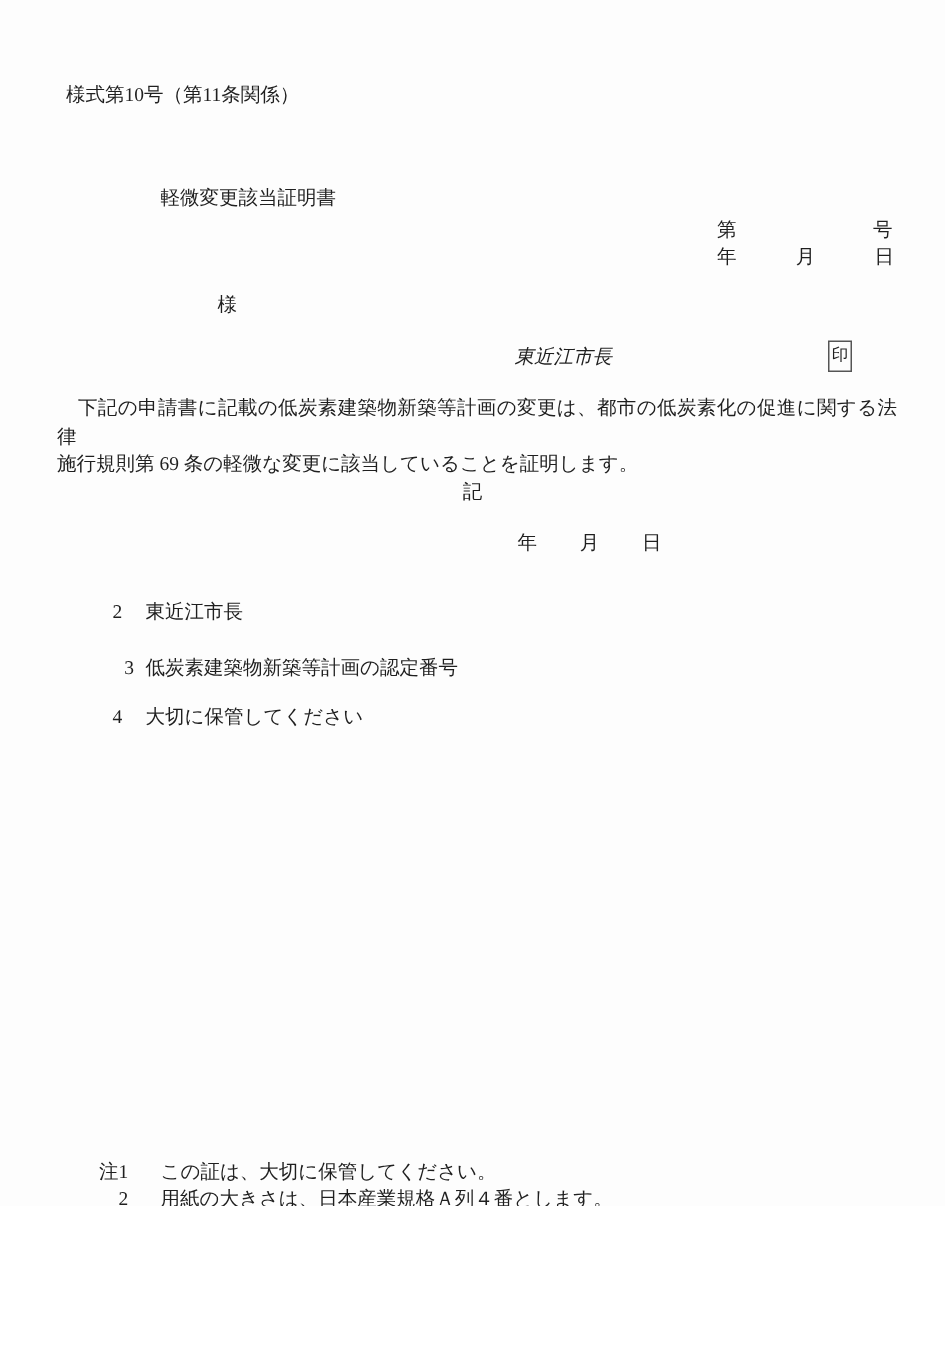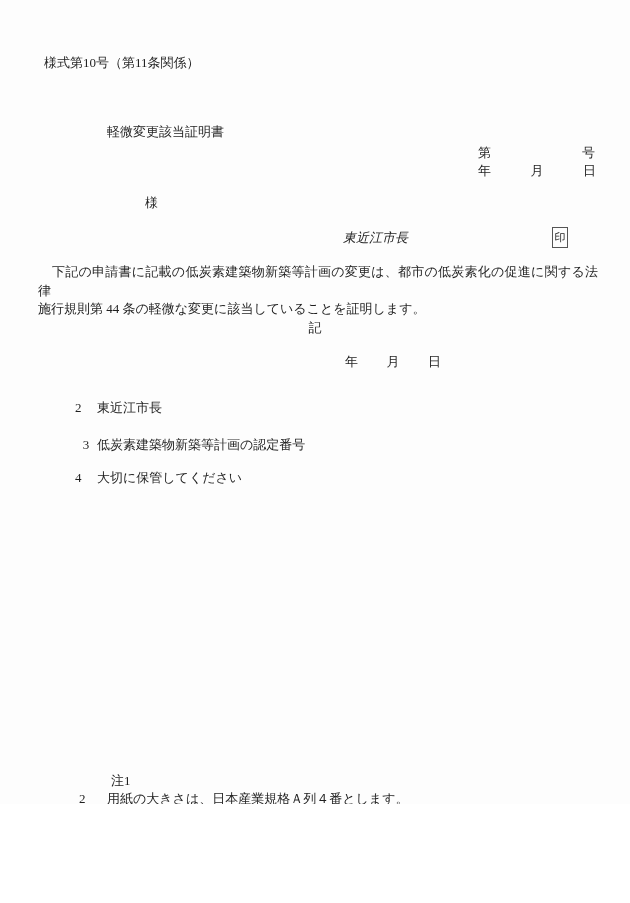--- a/index.html
+++ b/index.html
@@ -59,21 +59,21 @@
   .item .no{ display:inline-block; width:22px; }
   .item-1{ top:355px; }
   .item-2{ top:388px; }
   .item-3{ top:425px;text-align:center; }
   .item-4{ top:458px; }
   .item-date-row{
     position:absolute; left:345px; top:355px; width:96px;
     display:flex; justify-content:space-between;
   }
 
-  .note1-no  { left:66px;  top:774px;margin-left:45px; }
+  .note1-no  { left:66px;  top:774px; }
   .note1-text{ left:107px; top:774px; }
   .note2-no  { left:79px;  top:792px; }
   .note2-text{ left:107px; top:792px; }
 </style>
 </head>
 <body>
 
 <div class="page">
 
   <div class="abs form-number">様式第10号（第11条関係）</div>
@@ -94,21 +94,21 @@
   <div class="abs addressee">様</div>
 
   <div class="abs issuer">東近江市長</div>
 
   <div class="seal-box">
     <span>印</span>
   </div>
 
   <div class="body-par">
     <div class="body-line1">下記の申請書に記載の低炭素建築物新築等計画の変更は、都市の低炭素化の促進に関する法律</div>
-    <div class="body-line2">施行規則第 44 条の軽微な変更に該当していることを証明します。</div>
+    <div class="body-line2">施行規則第 69 条の軽微な変更に該当していることを証明します。</div>
   </div>
 
   <div class="record-heading">記</div>
 
   <div class="item-date-row">
     <span>年</span>
     <span>月</span>
     <span>日</span>
   </div>
 
@@ -118,16 +118,17 @@
 
   <div class="item item-3">
     <span class="no">3</span><span>低炭素建築物新築等計画の認定番号</span>
   </div>
 
   <div class="item item-4">
     <span class="no">4</span><span>大切に保管してください</span>
   </div>
 
   <div class="abs note1-no">注1</div>
+  <div class="abs note1-text">この証は、大切に保管してください。</div>
   <div class="abs note2-no">2</div>
   <div class="abs note2-text">用紙の大きさは、日本産業規格Ａ列４番とします。</div>
 
 </div>
 
 </body></html>

